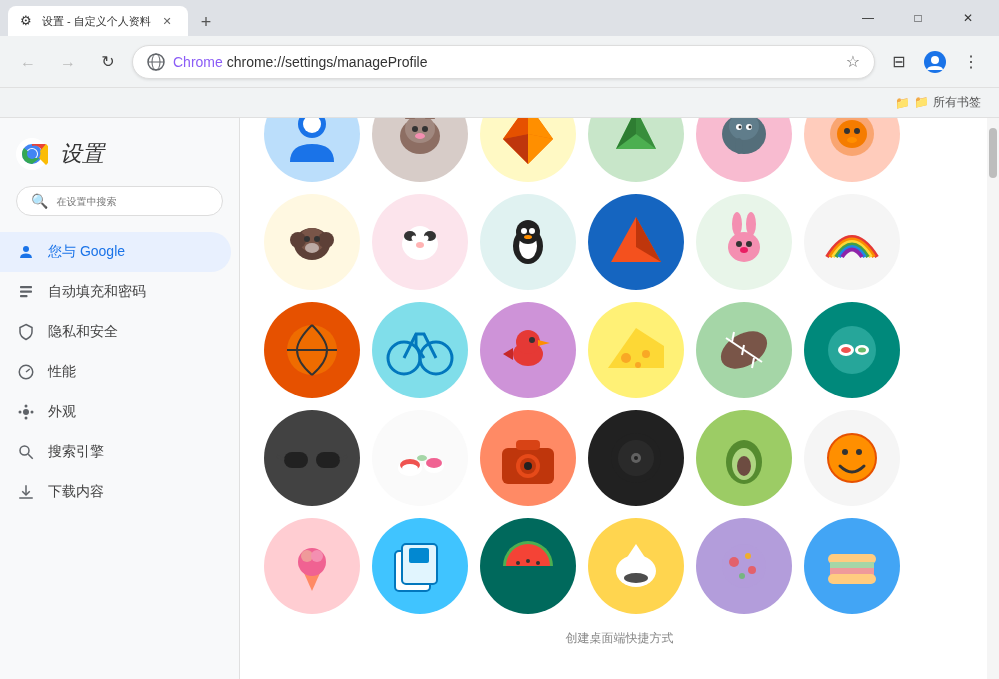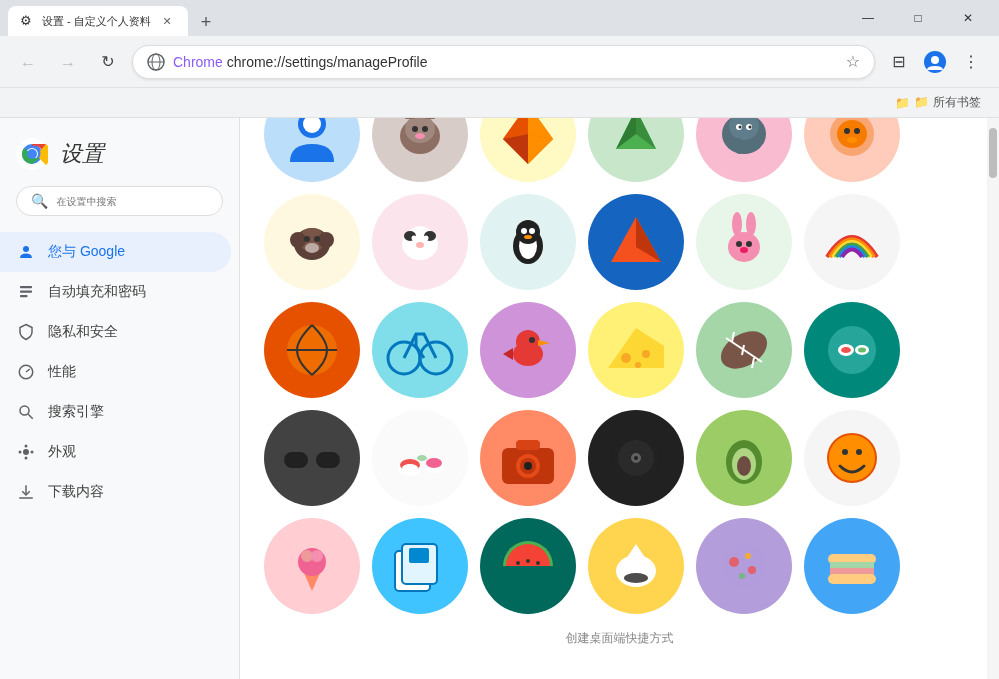--- a/index.html
+++ b/index.html
@@ -185,37 +185,37 @@
             <svg width="18" height="18" viewBox="0 0 24 24">
               <circle cx="12" cy="12" r="9" fill="none" stroke="#5f6368" stroke-width="2"></circle>
               <line x1="12" y1="12" x2="17" y2="8" stroke="#5f6368" stroke-width="2"></line>
             </svg>
           </span>
     <span>性能</span>
   </div>
         <div class="nav-item">
     <span class="nav-icon">
             <svg width="18" height="18" viewBox="0 0 24 24">
-              <circle cx="10" cy="10" r="6" fill="none" stroke="#5f6368" stroke-width="2"></circle>
-              <line x1="15" y1="15" x2="21" y2="21" stroke="#5f6368" stroke-width="2"></line>
-            </svg>
-          </span>
-    <span>搜索引擎</span>
-  </div>
-        <div class="nav-item">
-    <span class="nav-icon">
-            <svg width="18" height="18" viewBox="0 0 24 24">
               <circle cx="12" cy="12" r="4" fill="#5f6368"></circle>
               <circle cx="12" cy="4" r="2" fill="#5f6368"></circle>
               <circle cx="12" cy="20" r="2" fill="#5f6368"></circle>
               <circle cx="4" cy="12" r="2" fill="#5f6368"></circle>
               <circle cx="20" cy="12" r="2" fill="#5f6368"></circle>
             </svg>
           </span>
     <span>外观</span>
+  </div>
+        <div class="nav-item">
+    <span class="nav-icon">
+            <svg width="18" height="18" viewBox="0 0 24 24">
+              <circle cx="10" cy="10" r="6" fill="none" stroke="#5f6368" stroke-width="2"></circle>
+              <line x1="15" y1="15" x2="21" y2="21" stroke="#5f6368" stroke-width="2"></line>
+            </svg>
+          </span>
+    <span>搜索引擎</span>
   </div>
         <div class="nav-item">
     <span class="nav-icon">
             <svg width="18" height="18" viewBox="0 0 24 24">
               <line x1="12" y1="3" x2="12" y2="16" stroke="#5f6368" stroke-width="2"></line>
               <polyline points="7,11 12,16 17,11" fill="none" stroke="#5f6368" stroke-width="2"></polyline>
               <line x1="3" y1="20" x2="21" y2="20" stroke="#5f6368" stroke-width="2"></line>
             </svg>
           </span>
     <span>下载内容</span>

